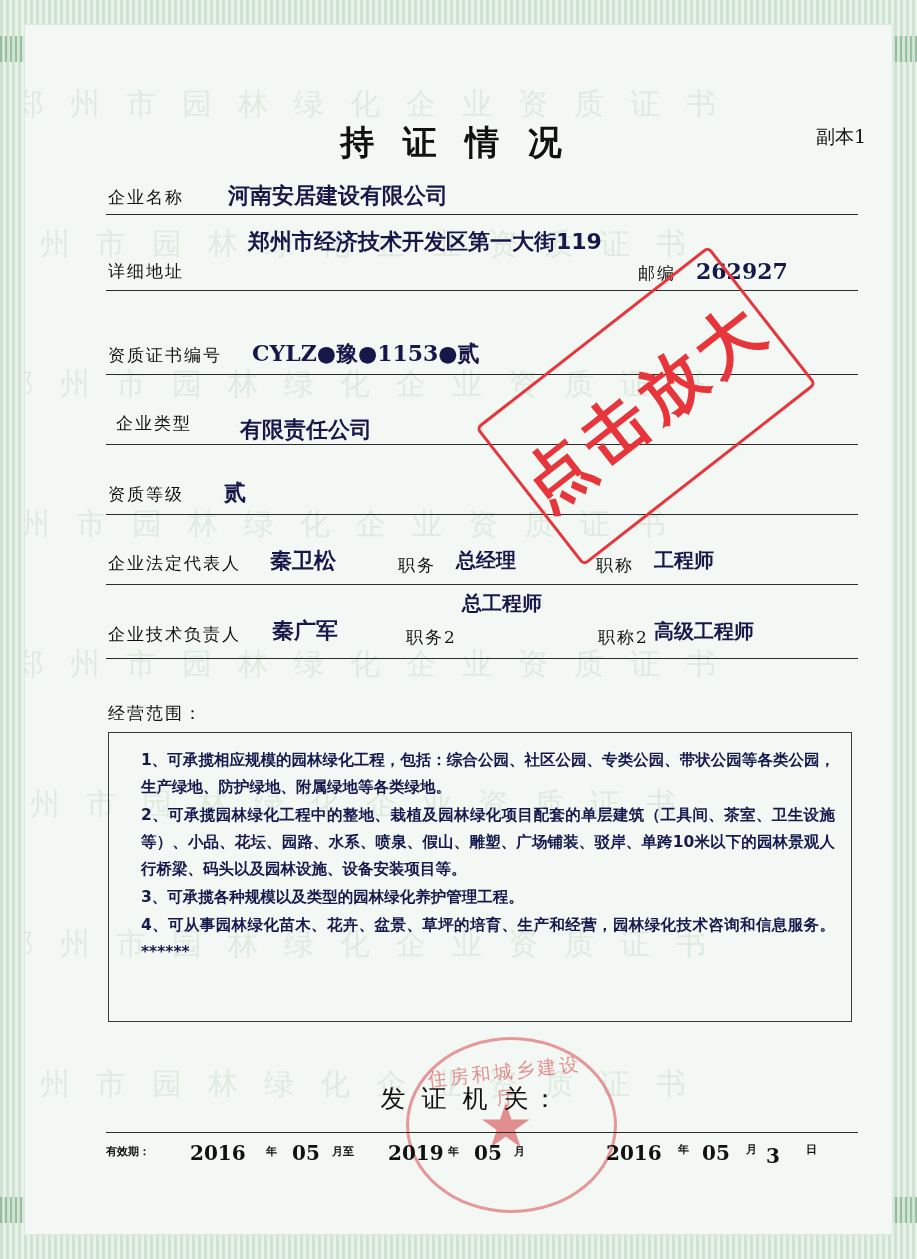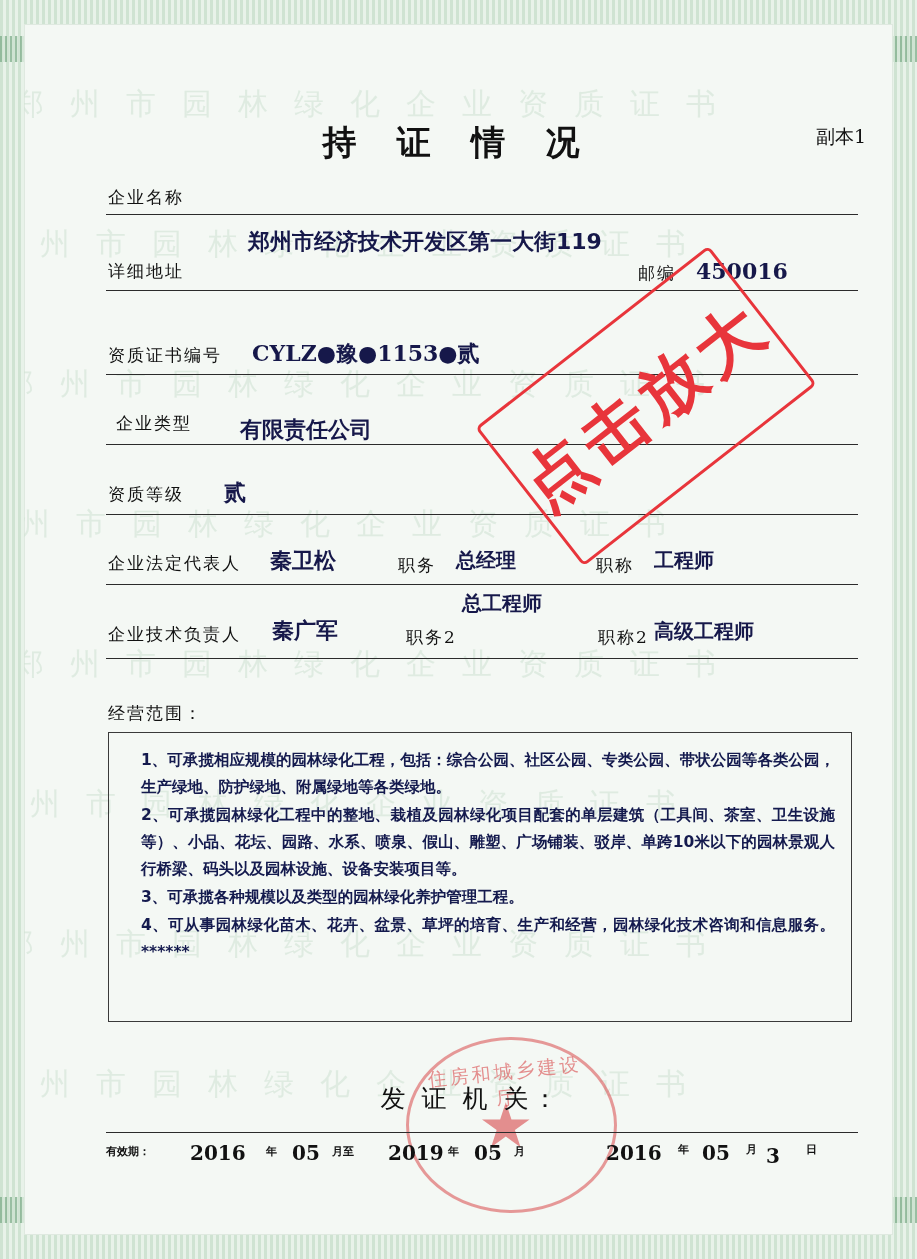--- a/index.html
+++ b/index.html
@@ -64,21 +64,21 @@
     left: 52px; top: 58px;
     width: 812px;
     height: 1110px;
   }
   
   .title {
     position: absolute;
     left: 0; top: 38px;
     width: 760px;
     text-align: center;
-    font-family: Liberation Mono, monospace;
+    font-family: Liberation Serif, serif;
     font-weight: bold;
     font-size: 34px;
     letter-spacing: 10px;
     color: #111;
   }
   .copy-label {
     position: absolute;
     right: 22px; top: 42px;
     font-family: "DejaVu Serif", "Liberation Serif", serif;
     font-size: 19px;
@@ -252,26 +252,27 @@
       <div class="wm" style="left:-20px; top:900px;">郑州市园林绿化企业资质证书</div>
       <div class="wm" style="left:-40px; top:1040px;">郑州市园林绿化企业资质证书</div>
     </div>
 
     <div class="inner-frame">
 
       <div class="title">持 证 情 况</div>
       <div class="copy-label">副本1</div>
 
       <div class="lbl" style="left:32px; top:104px;">企业名称</div>
+      <div class="val big" style="left:152px; top:99px;">河南安居建设有限公司</div>
       <div class="row" style="top:132px;"></div>
 
       <div class="lbl" style="left:32px; top:178px;">详细地址</div>
       <div class="val big" style="left:172px; top:145px;">郑州市经济技术开发区第一大街119</div>
       <div class="lbl" style="left:562px; top:180px;">邮编</div>
-      <div class="val big serif" style="left:620px; top:176px;">450016</div>
+      <div class="val big serif" style="left:620px; top:176px;">262927</div>
       <div class="row" style="top:208px;"></div>
 
       <div class="lbl" style="left:32px; top:262px;">资质证书编号</div>
       <div class="val big serif" style="left:176px; top:257px;">CYLZ●豫●1153●贰</div>
       <div class="row" style="top:292px;"></div>
 
       <div class="lbl" style="left:40px; top:330px;text-align:right;">企业类型</div>
       <div class="val big" style="left:164px; top:325px;margin-top:8px;">有限责任公司</div>
       <div class="row" style="top:362px;"></div>
 

